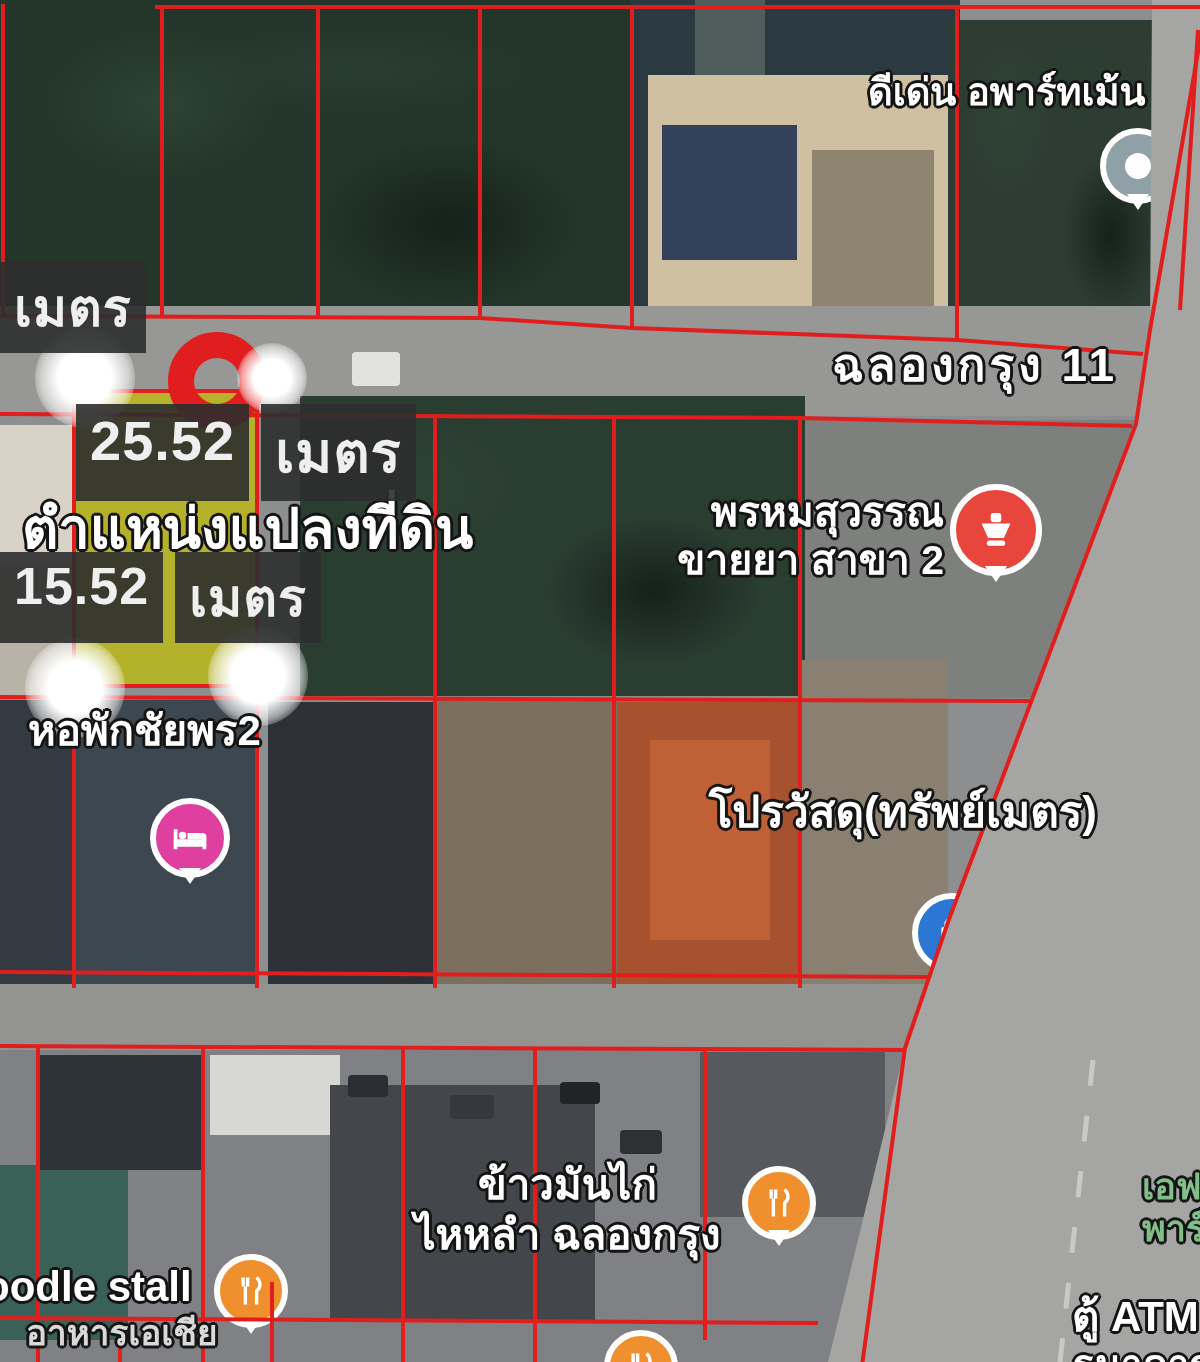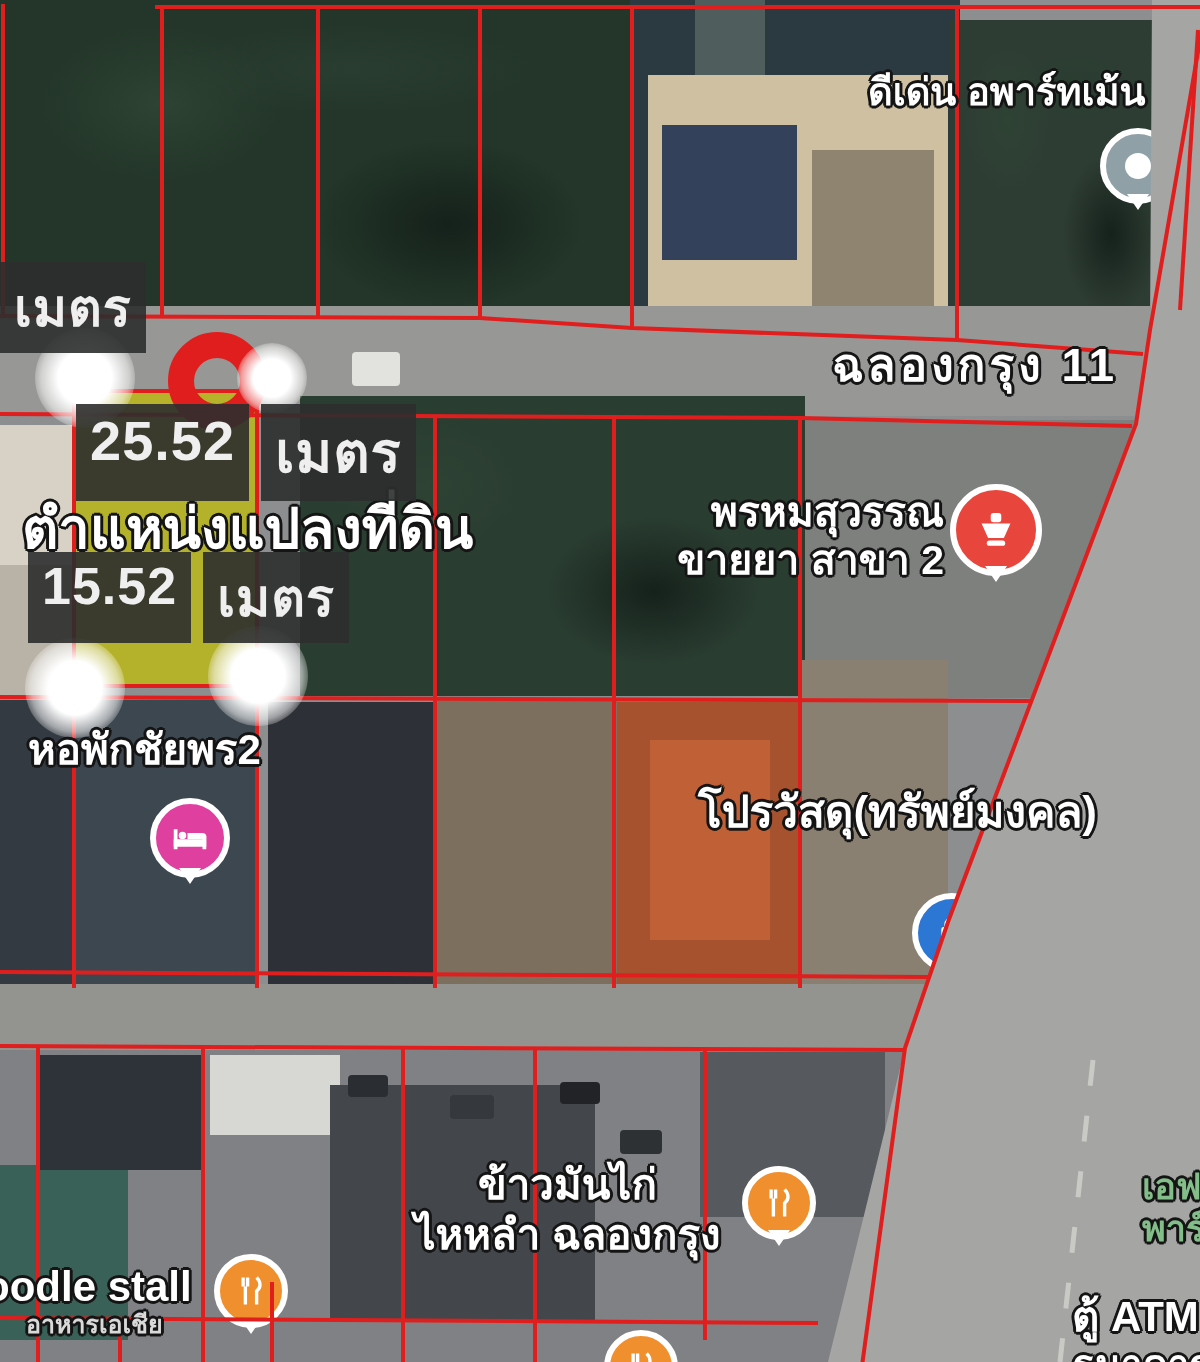--- a/index.html
+++ b/index.html
@@ -141,44 +141,44 @@
   <div class="vdot" style="left:25px;top:638px;width:100px;height:100px;"></div>
   <div class="vdot" style="left:208px;top:626px;width:100px;height:100px;"></div>
 
   <div class="measure" style="left:0;top:262px;font-size:52px;">
     <span class="chip">เมตร</span>
   </div>
   <div class="measure" style="left:76px;top:404px;font-size:56px;">
     <span class="chip">25.52</span>
     <span class="chip">เมตร</span>
   </div>
-  <div class="measure" style="left:0;top:552px;font-size:52px;padding-left:28px;">
+  <div class="measure" style="left:0;top:552px;font-size:52px;">
     <span class="chip">15.52</span>
     <span class="chip">เมตร</span>
   </div>
   <div class="lbl" style="left:22px;top:496px;font-size:56px;">ตำแหน่งแปลงที่ดิน</div>
 
   <div class="lbl" style="left:832px;top:338px;font-size:46px;letter-spacing:4px;">ฉลองกรุง 11</div>
 
   <div class="lbl" style="left:868px;top:70px;font-size:38px;">ดีเด่น อพาร์ทเม้น</div>
   <div class="lbl" style="left:652px;top:488px;font-size:41px;text-align:right;width:292px;">
     <div>พรหมสุวรรณ</div>
     <div>ขายยา สาขา 2</div>
   </div>
-  <div class="lbl" style="left:28px;top:725px;font-size:42px;">หอพักชัยพร2</div>
+  <div class="lbl" style="left:28px;top:706px;font-size:42px;">หอพักชัยพร2</div>
   <div class="lbl" style="left:622px;top:786px;font-size:44px;text-align:right;width:475px;">
-    <div>โปรวัสดุ(ทรัพย์มงคล)</div>
+    <div>โปรวัสดุ(ทรัพย์เมตร)</div>
   </div>
   <div class="lbl" style="left:400px;top:1160px;font-size:42px;text-align:center;width:335px;">
     <div>ข้าวมันไก่</div>
     <div>ไหหลำ ฉลองกรุง</div>
   </div>
   <div class="lbl" style="left:-16px;top:1262px;font-size:42px;">
     <div>oodle stall</div>
-    <div style="font-size:25px;margin-left:42px;color:#d9d9d9;font-family:Liberation Mono, monospace;">อาหารเอเชีย</div>
+    <div style="font-size:35px;margin-left:42px;color:#d9d9d9;">อาหารเอเชีย</div>
   </div>
   <div class="lbl" style="left:1072px;top:1292px;font-size:42px;">
     <div>ตู้ ATM</div>
     <div style="font-size:38px;">ธนาคาร</div>
   </div>
   <div class="lbl lbl-green" style="left:1142px;top:1166px;font-size:36px;">
     <div>เอฟ</div>
     <div>พาร์</div>
   </div>
 

